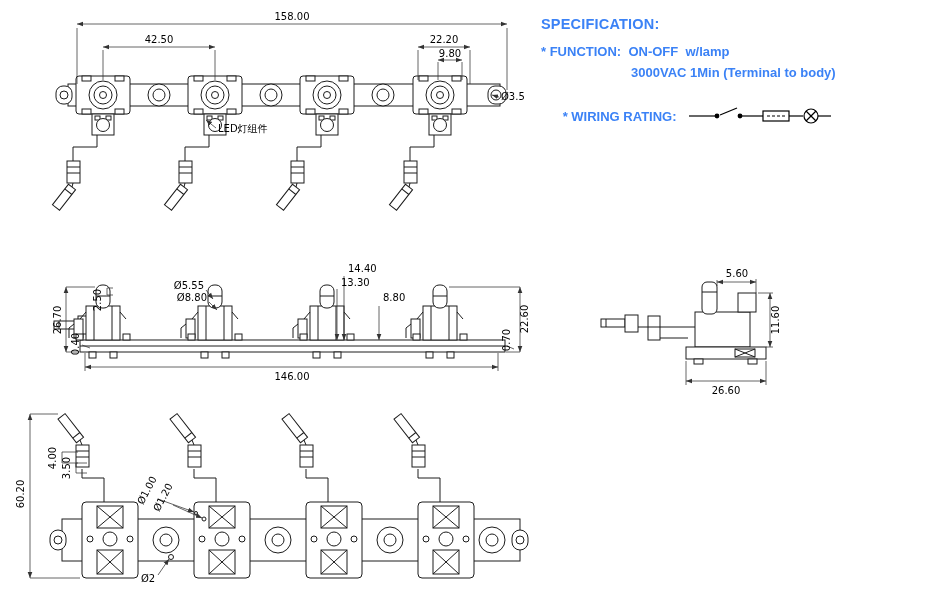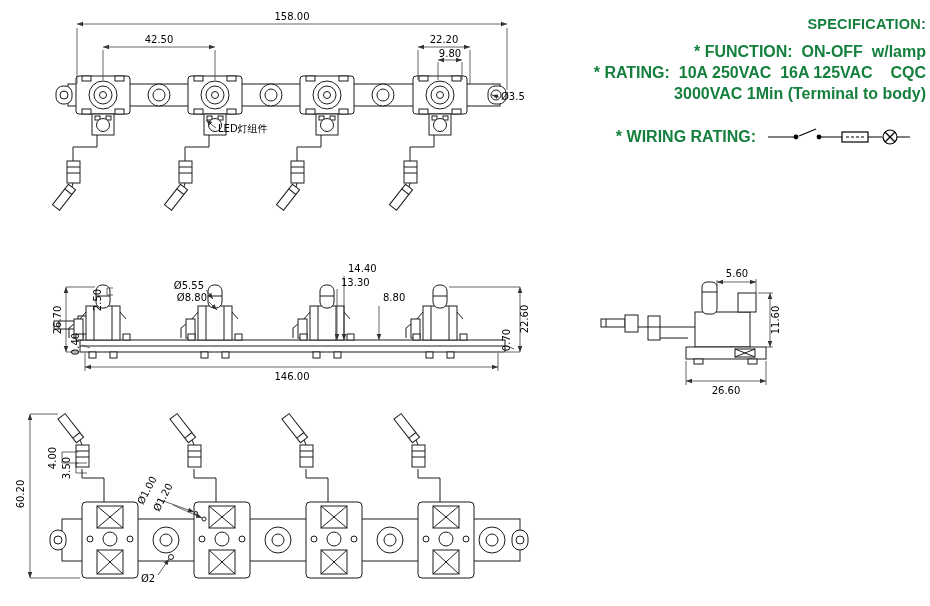--- a/index.html
+++ b/index.html
@@ -1,30 +1,30 @@
 <!DOCTYPE html>
 <html><head>
 <meta charset="utf-8">
 <style>
   * { margin:0; padding:0; box-sizing:border-box; }
   html,body { width:930px; height:606px; background:#fff;
     font-family:"Liberation Sans",sans-serif; }
-  .canvas { position:relative; width:930px; height:606px; background:#fff; overflow:hidden;border-radius:12px; }
+  .canvas { position:relative; width:930px; height:606px; background:#fff; overflow:hidden; }
   .drawing { position:absolute; left:0; top:0; }
 
   
   .ln  { stroke:#1c1c1c; stroke-width:1; fill:none; }
   .fw  { stroke:#1c1c1c; stroke-width:1; fill:#fff; }
   .dim { stroke:#333; stroke-width:0.75; fill:none; }
   text.d { font-family:"DejaVu Sans",sans-serif; font-size:10px; fill:#000; }
 
   
-  .spec { position:absolute; left:541px; top:16px; width:385px; color:#15803d;text-align:right; }
+  .spec { position:absolute; left:541px; top:16px; width:385px; color:#3b82f6; }
   .spec-title { font-size:14.5px; font-weight:700; margin-bottom:9px; letter-spacing:.2px; }
-  .spec-line  { font-size:16px; font-weight:700; line-height:21px; white-space:pre-wrap; }
+  .spec-line  { font-size:13px; font-weight:700; line-height:21px; white-space:pre-wrap; }
   .spec-indent { padding-left:90px; }
   .wiring { vertical-align:-5px; margin-left:10px; }
 </style>
 </head>
 <body>
 
 <div class="canvas">
 
   <svg class="drawing" width="930" height="606" viewBox="0 0 930 606">
     <defs>
@@ -279,21 +279,20 @@
 
         <line x1="158" y1="575" x2="169" y2="559" class="dim" marker-end="url(#ar)"></line>
         <text class="d" x="141" y="582" text-anchor="start">Ø2</text>
       </g>
     </g>
   </svg>
 
   <div class="spec">
     <div class="spec-title">SPECIFICATION:</div>
     <div class="spec-line">* FUNCTION:  ON-OFF  w/lamp</div>
-    <div class="spec-line">* RATING:  10A 250VAC  16A 125VAC    CQC</div>
     <div class="spec-line spec-indent">3000VAC 1Min (Terminal to body)</div>
     <div class="spec-line">
       <span>* WIRING RATING:</span><svg class="wiring" width="160" height="22" viewBox="0 0 160 22">
         <g stroke="#000" stroke-width="1.2" fill="none">
           <line x1="2" y1="12" x2="28" y2="12"></line>
           <line x1="33" y1="11" x2="50" y2="4"></line>
           <line x1="55" y1="12" x2="76" y2="12"></line>
           <rect x="76" y="7" width="26" height="10"></rect>
           <line x1="80" y1="12" x2="98" y2="12" stroke-dasharray="3 2"></line>
           <line x1="102" y1="12" x2="116" y2="12"></line>

